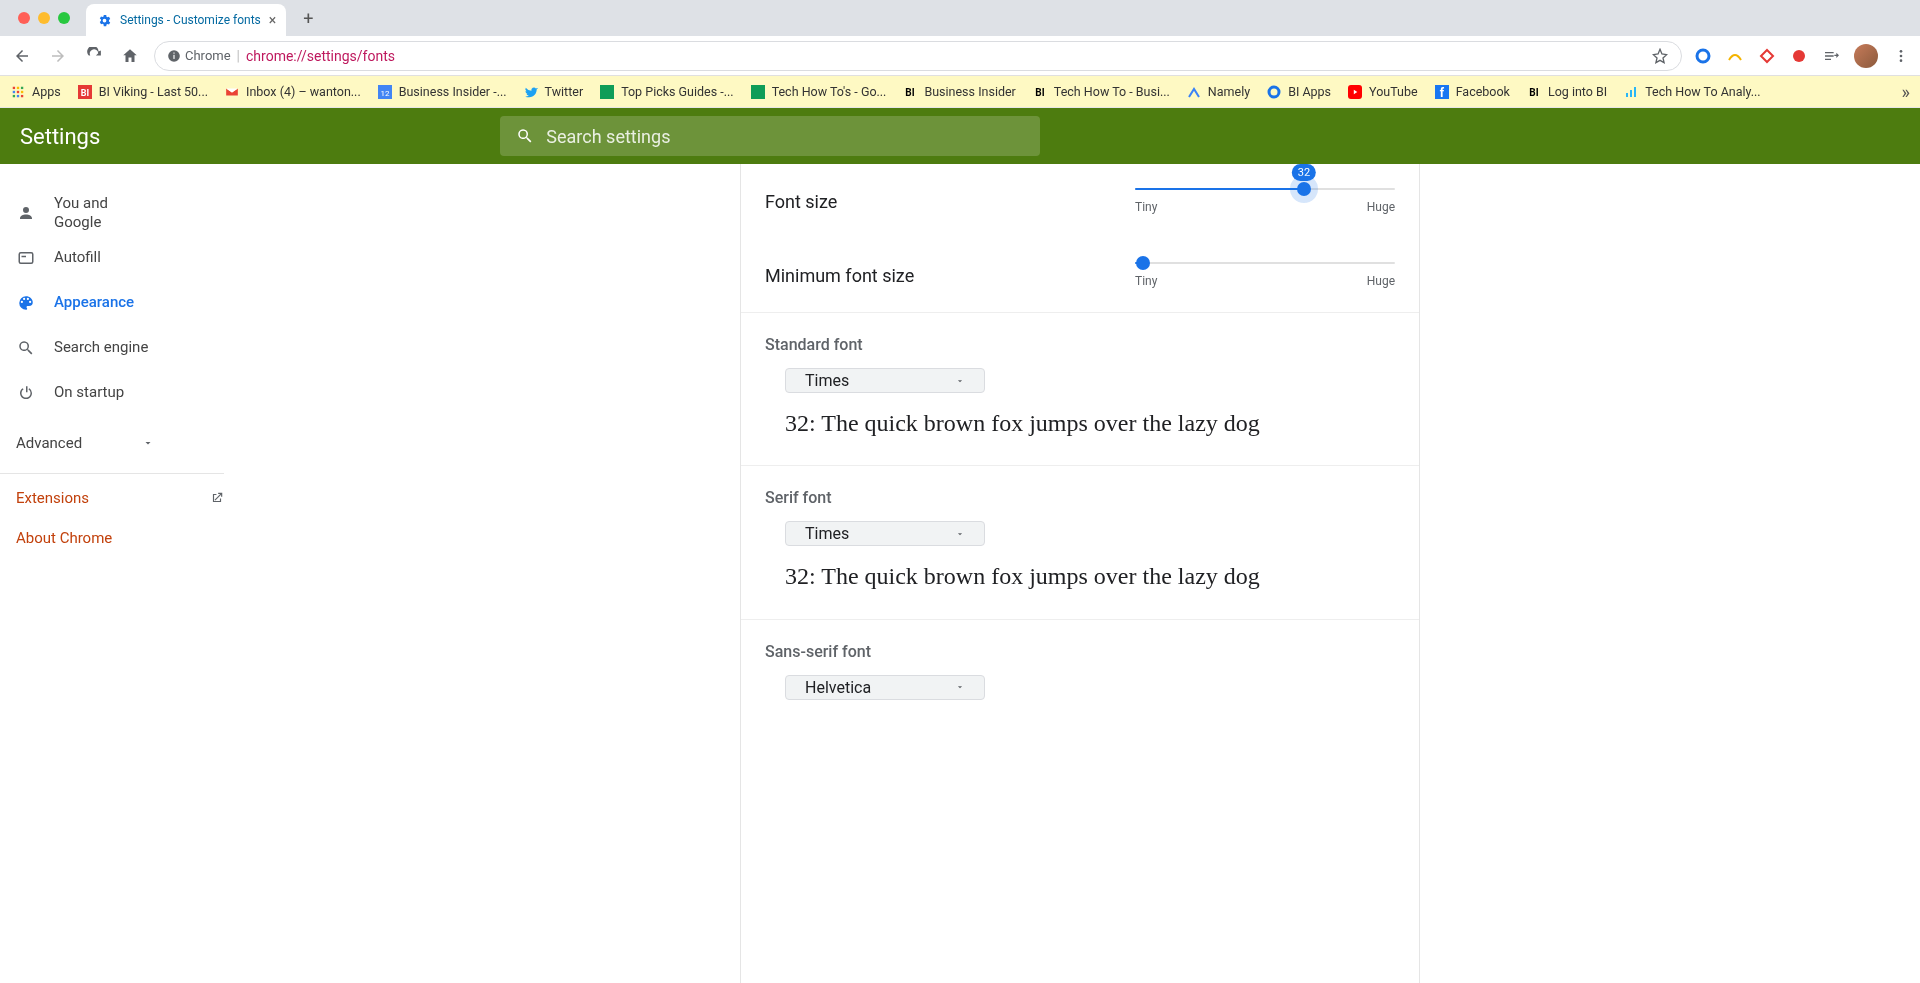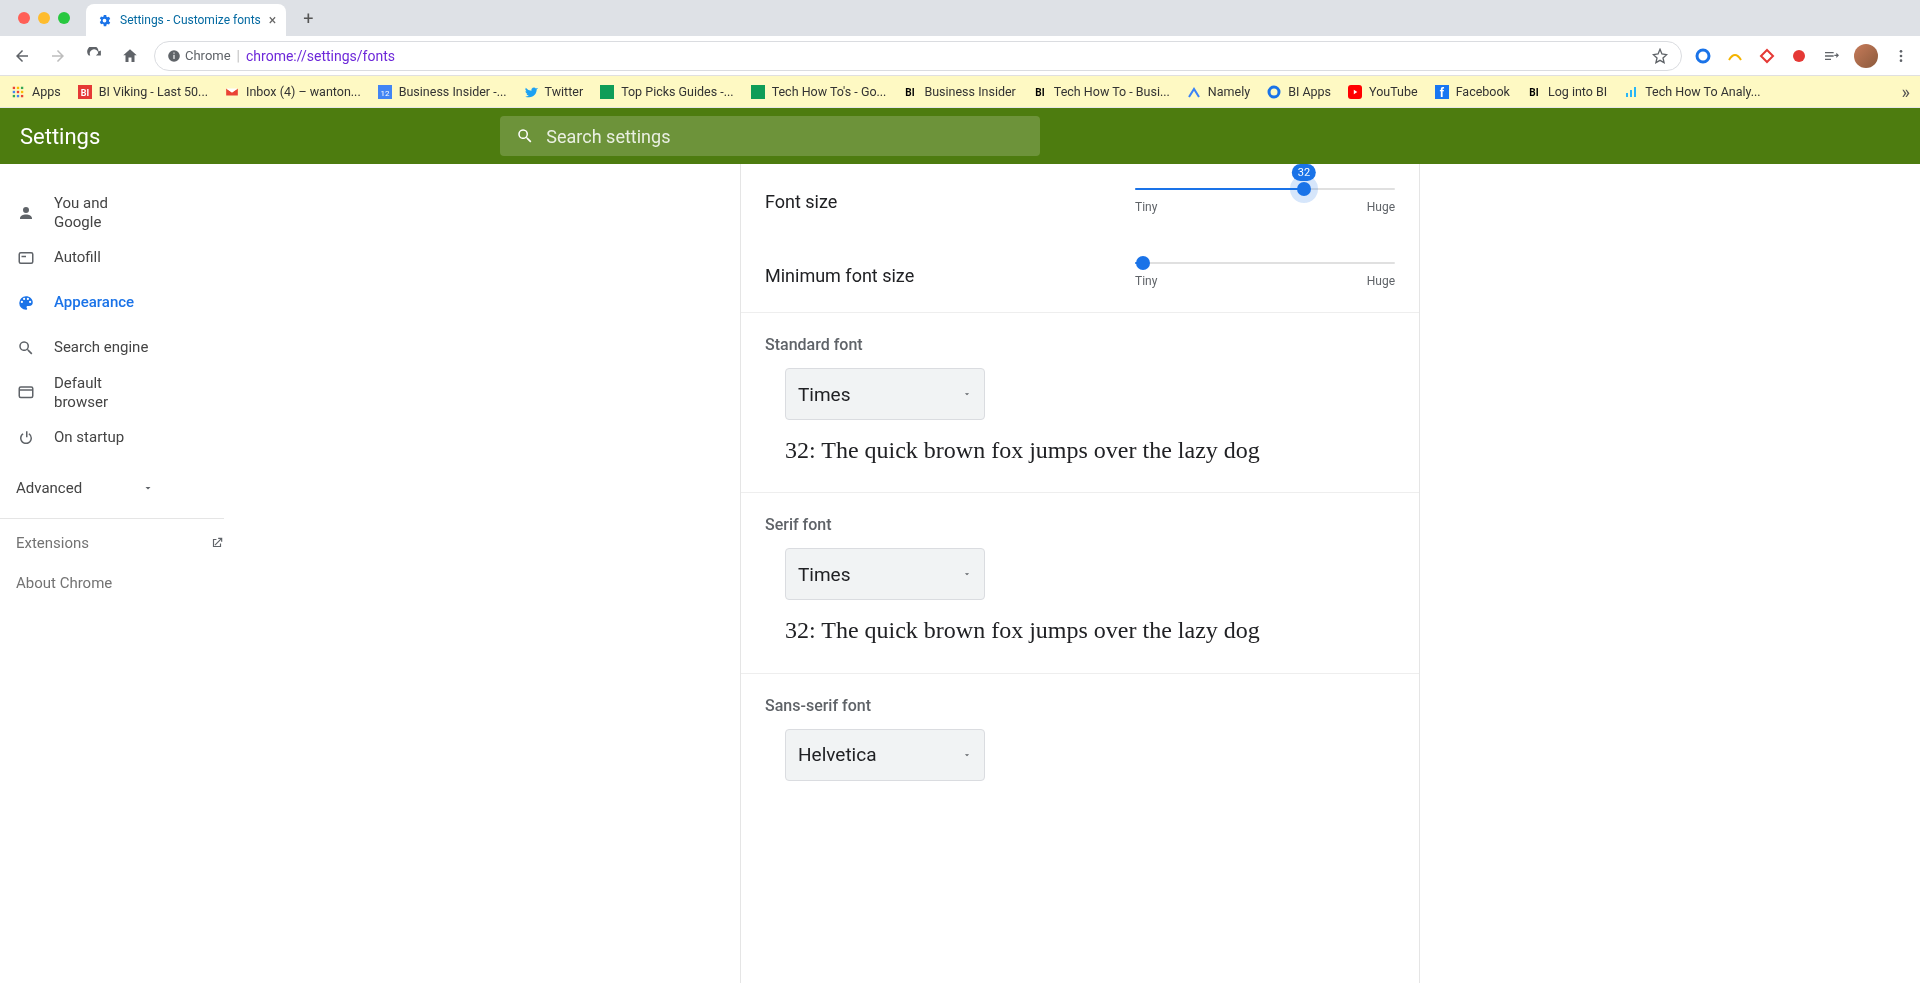--- a/index.html
+++ b/index.html
@@ -18,21 +18,21 @@
 .tab .title { font-size: 12px; color: #0369a1; flex: 1; white-space: nowrap; overflow: hidden; text-overflow: ellipsis; }
 .tab .close { color: #666; font-size: 14px; cursor: pointer; }
 .new-tab { width: 28px; height: 28px; display:flex; align-items:center; justify-content:center; color:#555; font-size:18px; cursor:pointer; }
 
 .toolbar { display:flex; align-items:center; height:40px; background:#fff; padding:0 10px; gap:12px; border-bottom:1px solid #e0e0e0; }
 .nav-btn { width:24px; height:24px; display:flex; align-items:center; justify-content:center; color:#5f6368; cursor:pointer; }
 .nav-btn.disabled { color:#bdbdbd; }
 .omnibox { flex:1; display:flex; align-items:center; height:30px; border:1px solid #dadce0; border-radius:15px; padding:0 12px; gap:6px; font-size:14px; color:#5f6368; }
 .omnibox .secure { font-size:13px; color:#5f6368; display:flex; align-items:center; gap:4px; }
 .omnibox .url { color:#202124; }
-.omnibox .url .path { color:#6d28d9; }
+.omnibox .url .path { color:#be185d; }
 .tb-right { display:flex; align-items:center; gap:14px; }
 .tb-icon { width:18px; height:18px; display:flex; align-items:center; justify-content:center; }
 .avatar { width:24px; height:24px; border-radius:50%; background:linear-gradient(135deg,#c77b5a,#8b5a3c); }
 
 .bookmarks-bar { display:flex; align-items:center; height:32px; background:#fef9c3; border-bottom:1px solid #e6e6e6; padding:0 10px; gap:16px; font-size:12.5px; color:#333; }
 .bm { display:flex; align-items:center; gap:6px; cursor:pointer; white-space:nowrap; }
 .bm-icon { width:16px; height:16px; display:flex; align-items:center; justify-content:center; }
 .bm-overflow { margin-left:auto; color:#555; font-size:18px; cursor:pointer; }
 
 
@@ -45,38 +45,38 @@
 
 .settings-body { display:flex; height:calc(983px - 36px - 40px - 32px - 56px); }
 .sidebar { width:240px; padding-top:12px;margin-top:12px; }
 .nav-item { display:flex; align-items:center; height:40px; padding:0 16px; gap:18px; cursor:pointer; font-size:15px; color:#444; margin:5px 0; }
 .nav-item .nav-icon { width:20px; color:#5f6368; display:flex; align-items:center; justify-content:center; }
 .nav-item.active { color:#1a73e8; font-weight:500; }
 .nav-item.active .nav-icon { color:#1a73e8; }
 .nav-item .nav-label { line-height:1.3; }
 .nav-advanced { height:40px; display:flex; align-items:center; padding:0 16px; font-size:15px; color:#444; cursor:pointer; margin-top:10px; }
 .nav-divider { border:none; border-top:1px solid #e5e5e5; margin:10px 16px 4px 0; }
-.nav-ext { display:flex; align-items:center; justify-content:space-between; height:40px; padding:0 16px; font-size:15px; color:#737373; cursor:pointer; }
+.nav-ext { display:flex; align-items:center; justify-content:space-between; height:40px; padding:0 16px; font-size:15px; color:#c2410c; cursor:pointer; }
 
 
 .content { flex:1; overflow-y:auto; display:flex; justify-content:center; }
 .content-inner { width:680px; border-left:1px solid #e5e5e5; border-right:1px solid #e5e5e5; padding:0; background:#fff; }
 .row { display:flex; align-items:center; justify-content:space-between; padding:24px 24px; }
 .row-label { font-size:18px; color:#202124; }
 .slider-box { width:260px; }
 .slider-track { position:relative; height:2px; background:#e0e0e0; border-radius:1px; }
 .slider-filled { position:absolute; height:2px; background:#1a73e8; border-radius:1px; left:0; }
 .slider-thumb { position:absolute; width:14px; height:14px; border-radius:50%; background:#1a73e8; top:-6px; transform:translateX(-50%); cursor:pointer; }
 .slider-halo { position:absolute; width:28px; height:28px; border-radius:50%; background:rgba(26,115,232,0.18); top:-13px; transform:translateX(-50%); }
 .slider-value-bubble { position:absolute; top:-24px; transform:translateX(-50%); background:#1a73e8; color:#fff; font-size:11px; padding:2px 6px; border-radius:10px; }
 .slider-labels { display:flex; justify-content:space-between; font-size:12px; color:#5f6368; margin-top:10px; }
 .section-divider { border:none; border-top:1px solid #eee; }
 .font-section { padding:22px 24px 10px; }
 .section-title { font-size:16px; color:#5f6368; font-weight:500; margin-bottom:14px; }
-.dropdown { display:inline-flex; align-items:center; justify-content:space-between; background:#f1f3f4; border:1px solid #dadce0; border-radius:4px; padding:0 12px; height:52px; width:200px; font-size:19px; color:#202124; cursor:pointer; margin-left:20px; }
+.dropdown { display:inline-flex; align-items:center; justify-content:space-between; background:#f1f3f4; border:1px solid #dadce0; border-radius:4px; padding:0 19px; height:25px; width:200px; font-size:16px; color:#202124; cursor:pointer; margin-left:20px; }
 .preview-text { font-family:"Times New Roman", Times, serif; font-size:24px; color:#202124; margin:14px 0 16px 20px; line-height:1.35; }
 
 svg { display:block; }
 </style>
 </head>
 <body>
 
 <div class="browser-chrome">
   <div class="tab-strip">
     <div class="traffic-lights">
@@ -349,29 +349,20 @@
         </span>
       <span class="nav-label">Appearance</span>
     </div>
     <div class="nav-item">
       <span class="nav-icon">
           <svg width="18" height="18" viewBox="0 0 24 24">
             <path fill="currentColor" d="M15.5 14h-.79l-.28-.27a6.5 6.5 0 10-.7.7l.27.28v.79l5 5L20.5 19zm-6 0a4.5 4.5 0 110-9 4.5 4.5 0 010 9z"></path>
           </svg>
         </span>
       <span class="nav-label">Search engine</span>
-    </div>
-    <div class="nav-item">
-      <span class="nav-icon">
-          <svg width="18" height="18" viewBox="0 0 24 24">
-            <rect x="3" y="4" width="18" height="14" rx="2" fill="none" stroke="currentColor" stroke-width="2"></rect>
-            <line x1="3" y1="8" x2="21" y2="8" stroke="currentColor" stroke-width="2"></line>
-          </svg>
-        </span>
-      <span class="nav-label" style="max-width:120px">Default<br>browser</span>
     </div>
     <div class="nav-item">
       <span class="nav-icon">
           <svg width="18" height="18" viewBox="0 0 24 24">
             <path fill="currentColor" d="M12 3v8h2V3h-2zm4.6 2.6l-1.4 1.4A6 6 0 116 12a6 6 0 012.8-5l-1.4-1.4A8 8 0 1020 12a8 8 0 00-3.4-6.4z"></path>
           </svg>
         </span>
       <span class="nav-label">On startup</span>
     </div>
     <div class="nav-advanced">

